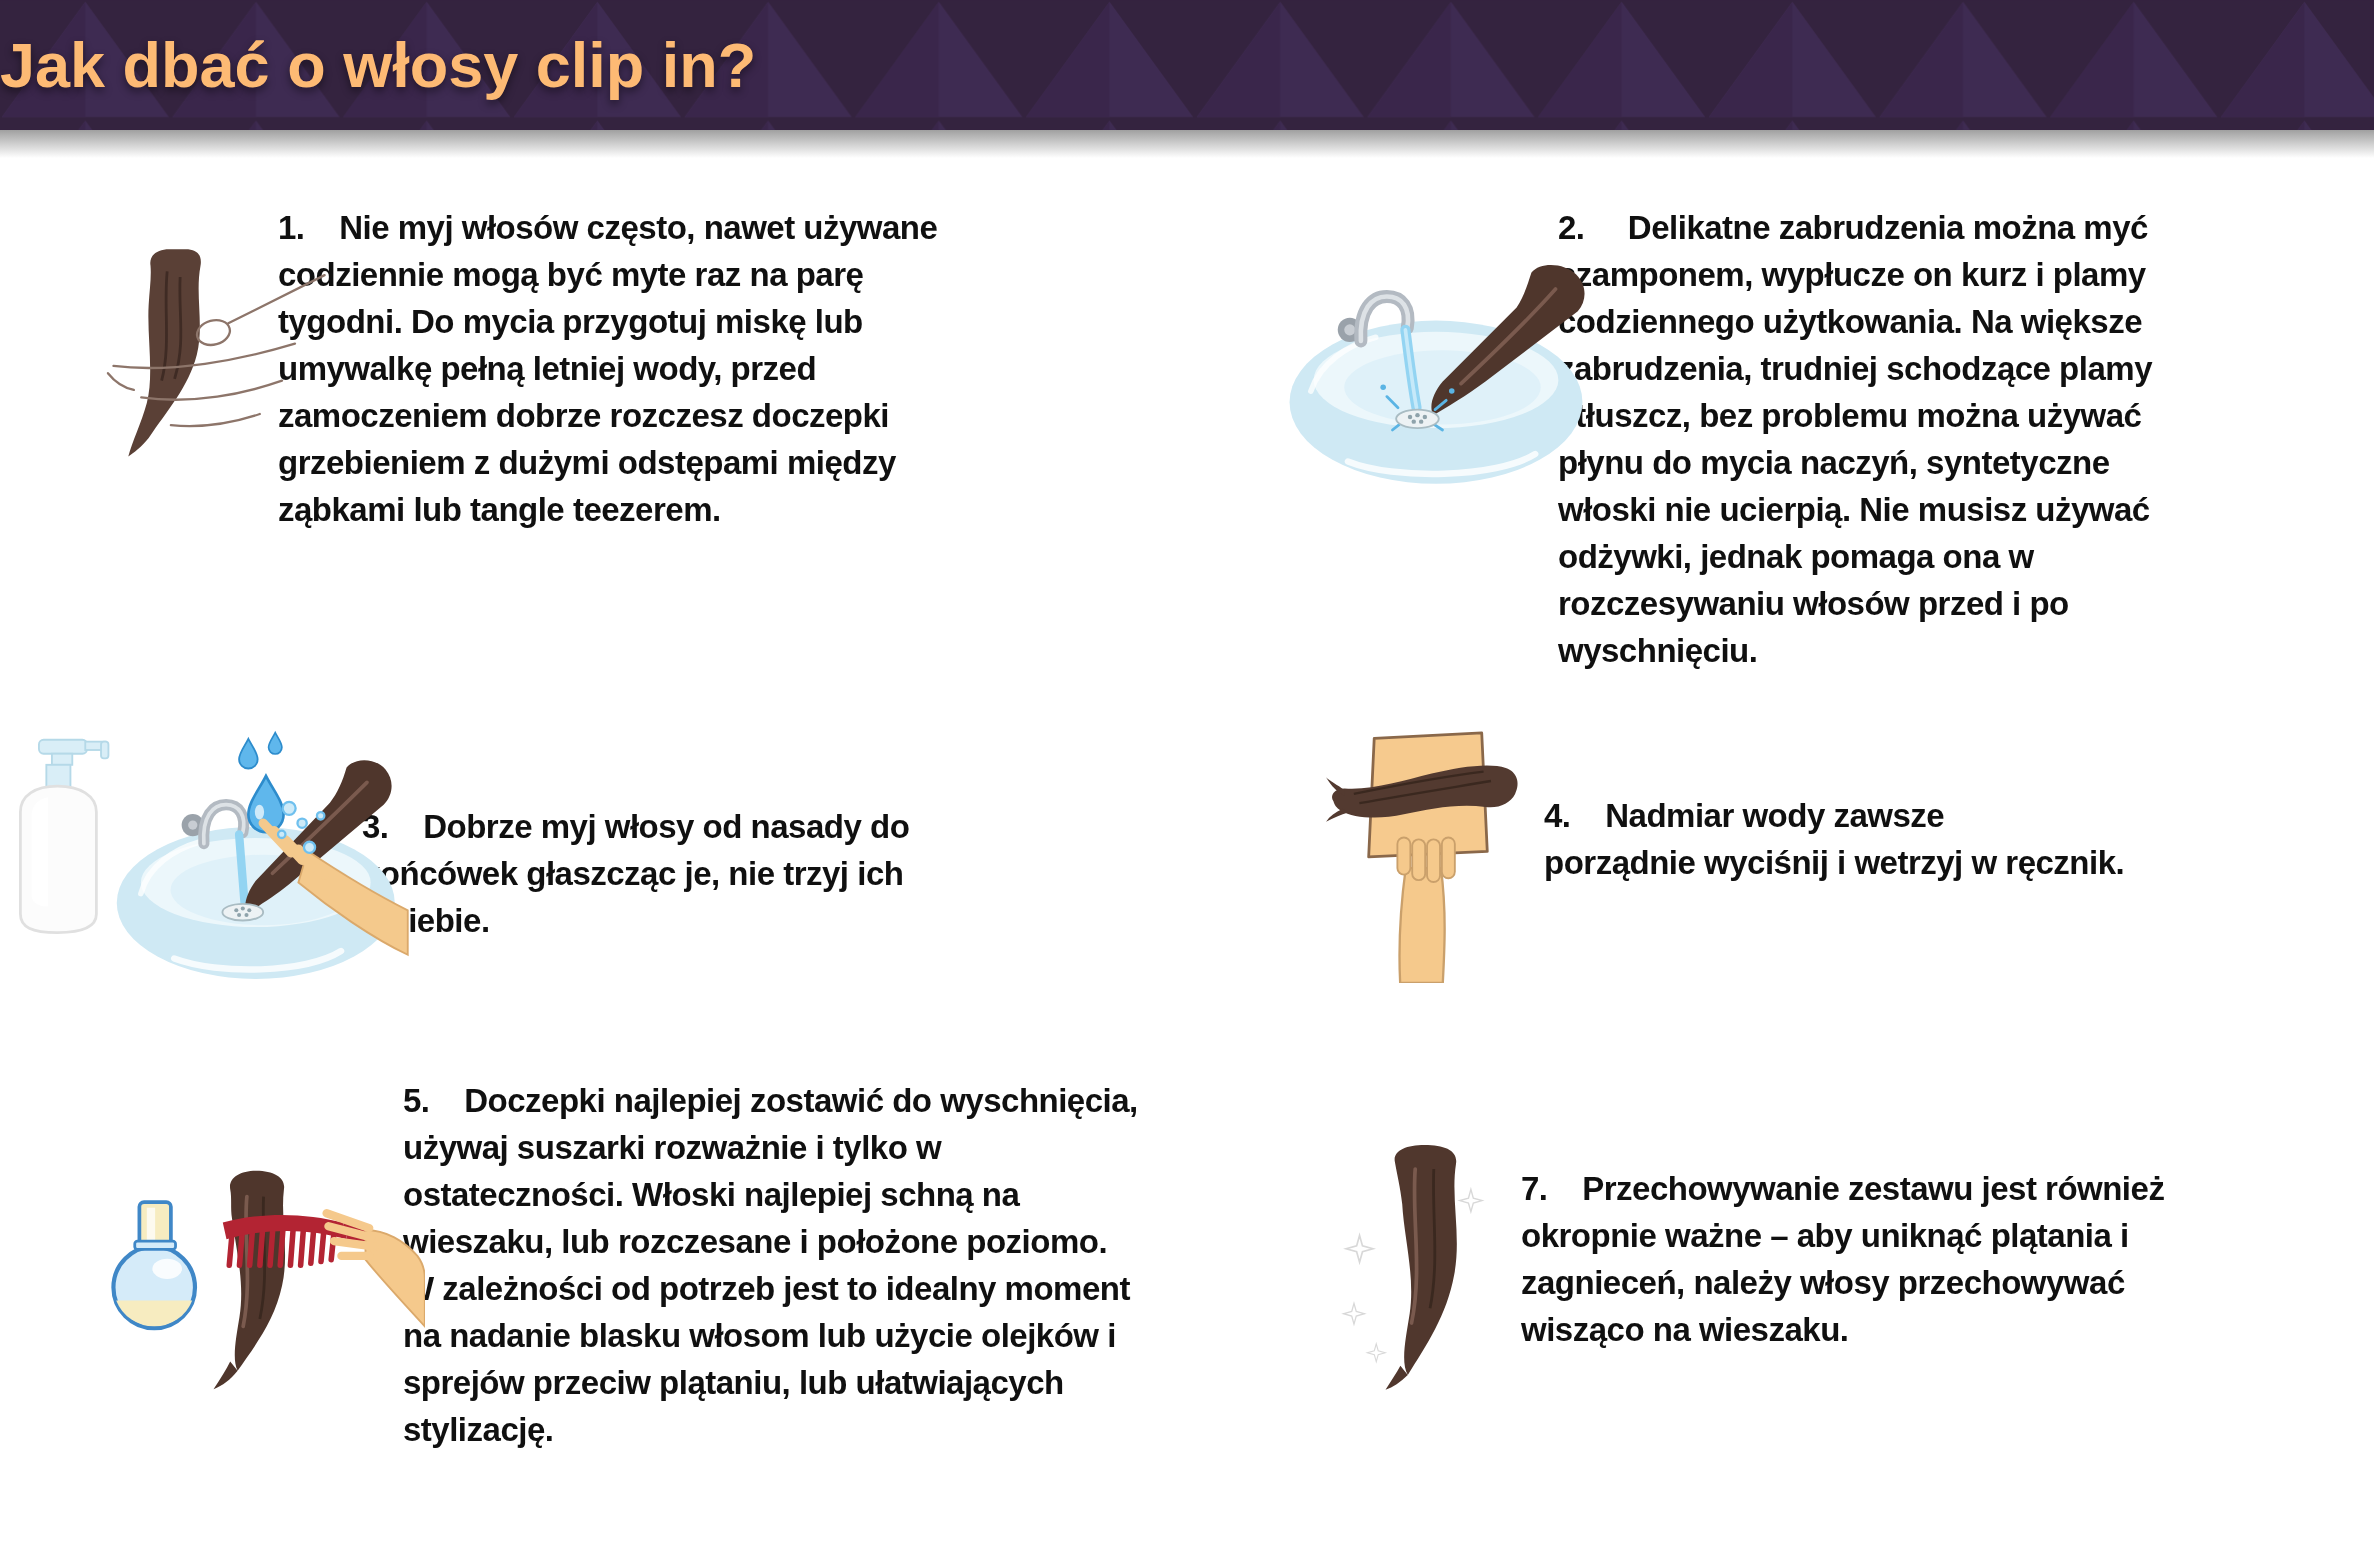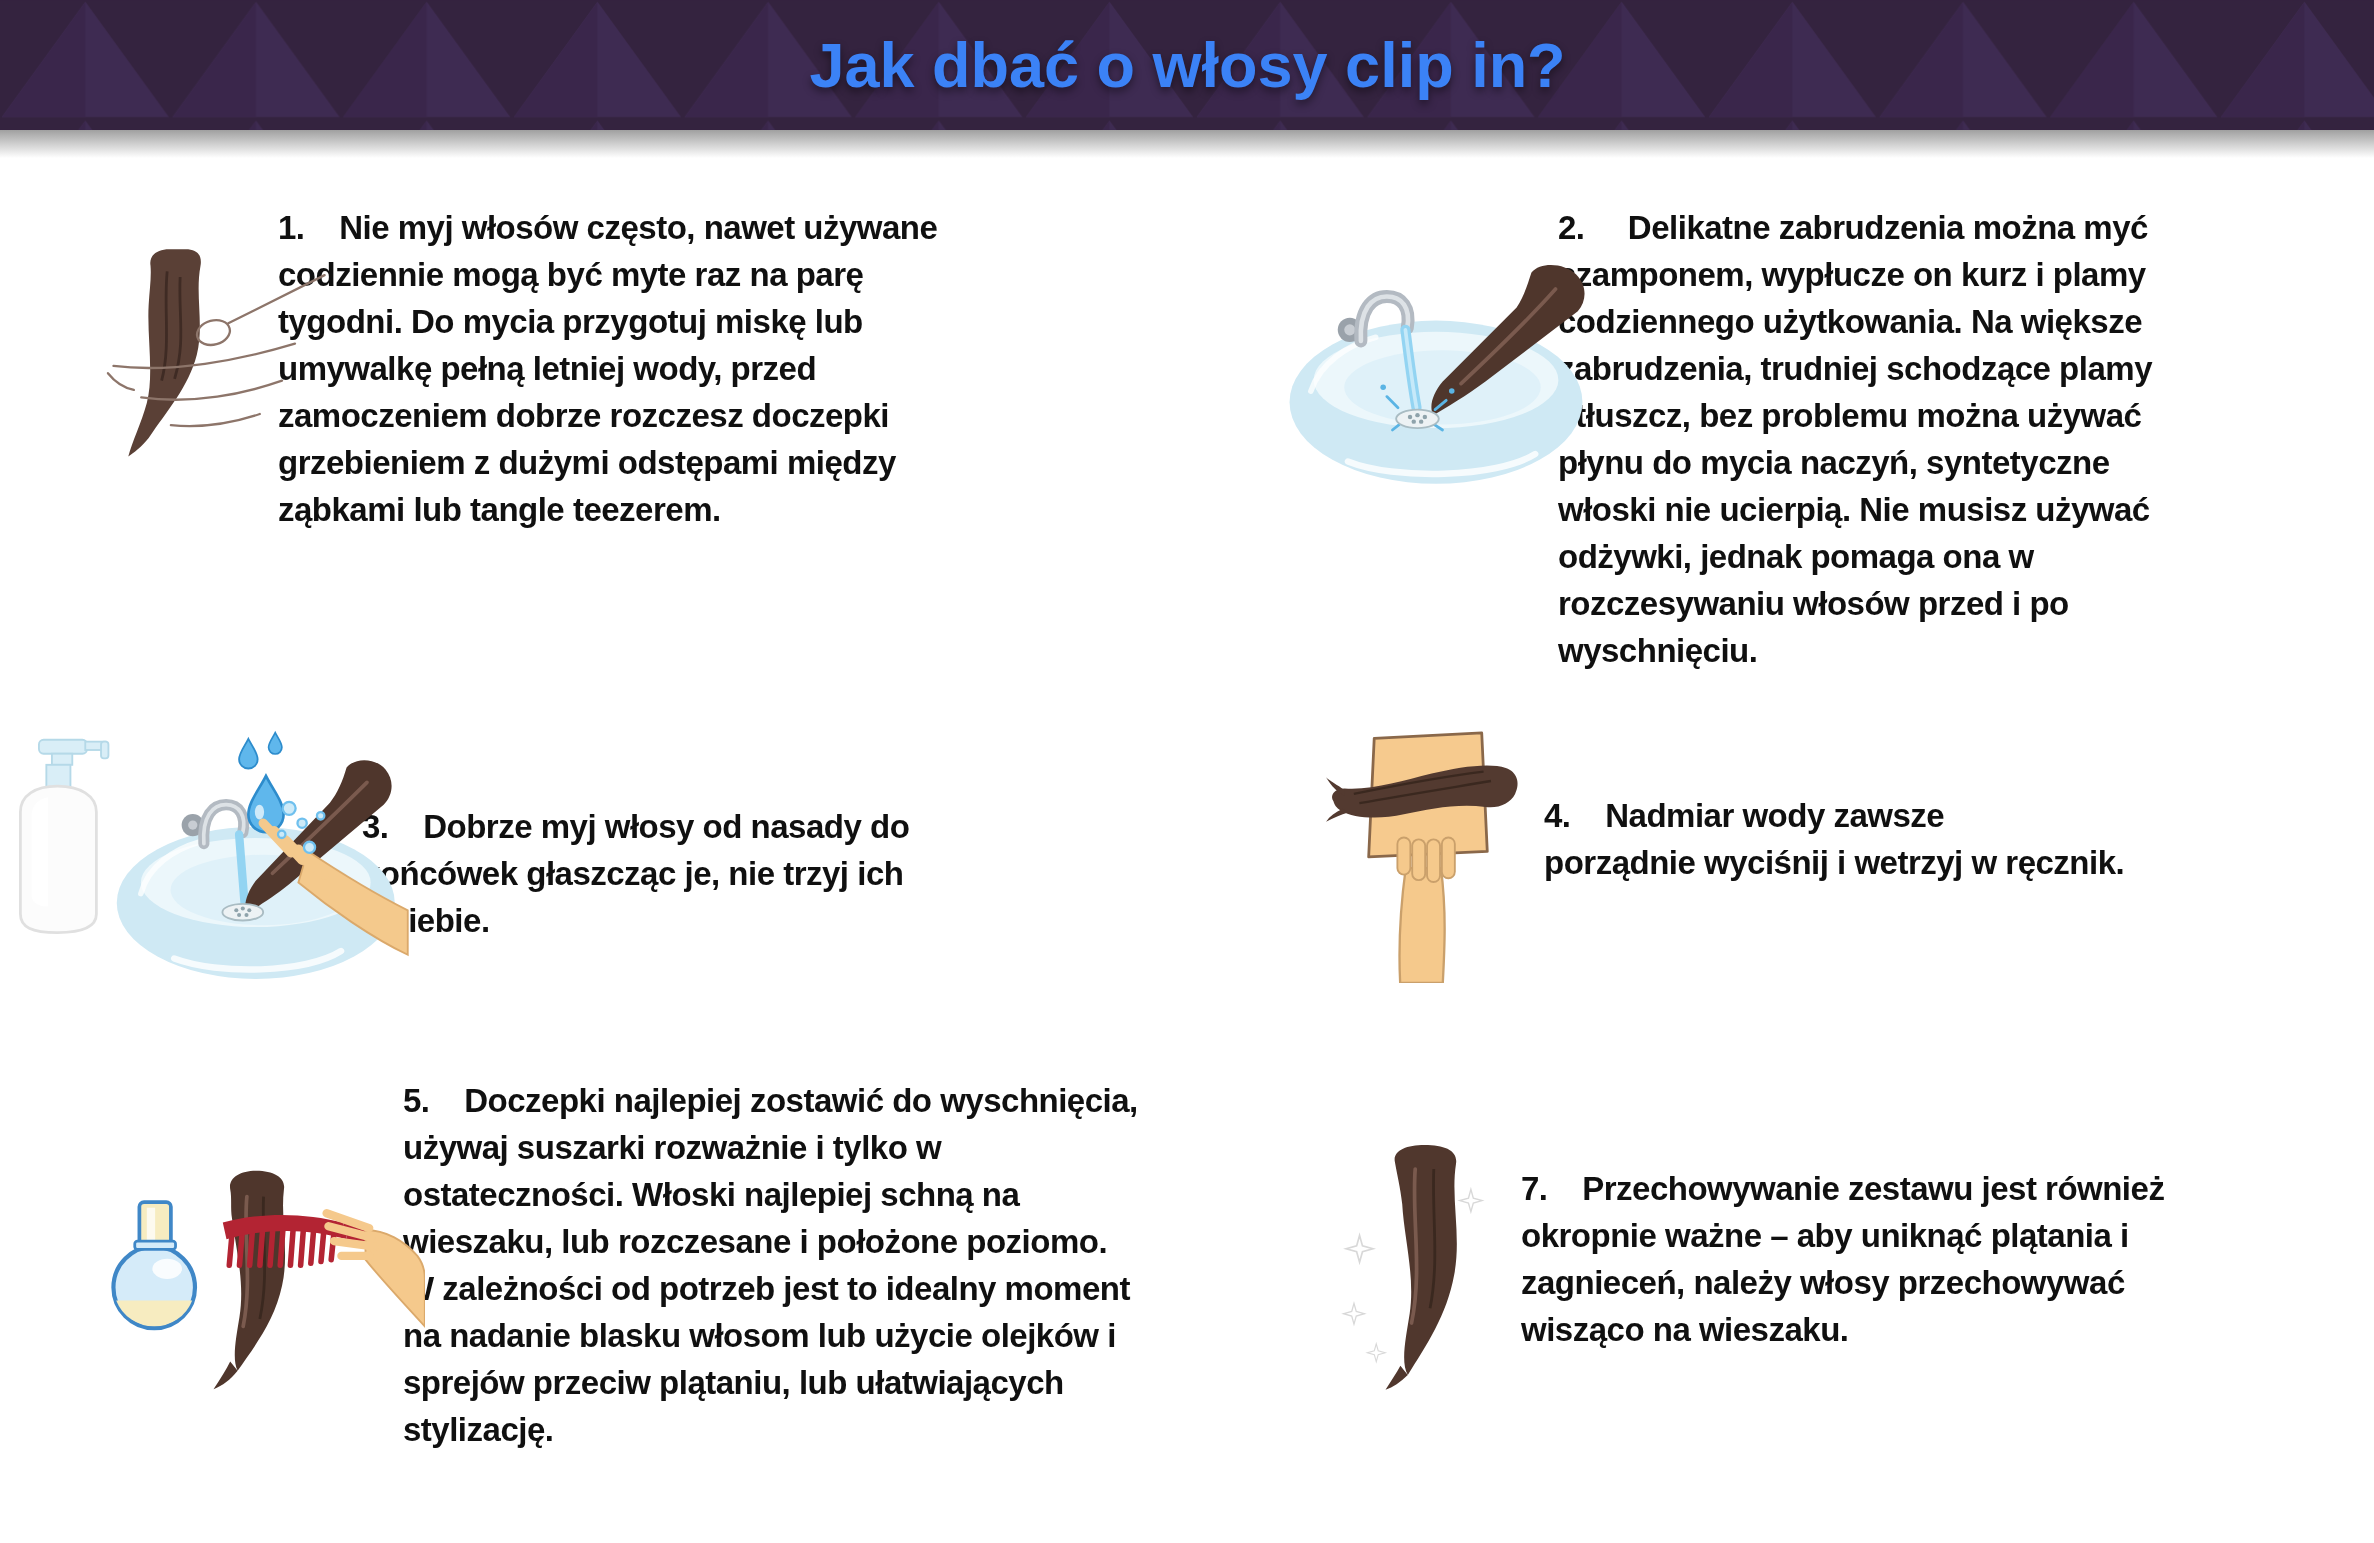--- a/index.html
+++ b/index.html
@@ -1,21 +1,21 @@
 <!DOCTYPE html>
 <html style="font-size:15px"><head>
 <meta charset="utf-8">
 <style>
   html,body{margin:0;padding:0;background:#ffffff}
   .canvas{position:relative;width:2375px;height:1543px;background:#ffffff;overflow:hidden;
           font-family:"Liberation Sans",sans-serif}
   .hdr{position:absolute;left:0;top:0;width:2375px;height:130px;background:#3a2745;overflow:hidden}
   .hdr-pattern{position:absolute;left:0;top:0}
-  .hdr-title{position:absolute;left:0;top:0;width:100%;height:130px;line-height:130px;text-align:center;
-             color:#3b82f6;font-size:63px;font-weight:700;text-shadow:0 3.7px 8.3px rgba(0,0,0,.45);z-index:2}
+  .hdr-title{position:absolute;left:0;top:0;width:100%;height:130px;line-height:130px;
+             color:#fdba74;font-size:63px;font-weight:700;text-shadow:0 3.7px 8.3px rgba(0,0,0,.45);z-index:2}
   .hdr-shade{position:absolute;left:0;top:130px;width:2375px;height:28px;
              background:linear-gradient(to bottom, rgba(82,82,82,.55), rgba(255,255,255,0));z-index:1}
   .step-text{position:absolute;white-space:pre;text-align:left;color:#101010;
              font-size:33px;line-height:47px;font-weight:700;letter-spacing:-0.5px}
   .ill{position:absolute}
 </style>
 </head>
 <body>
 
 <div class="canvas">

